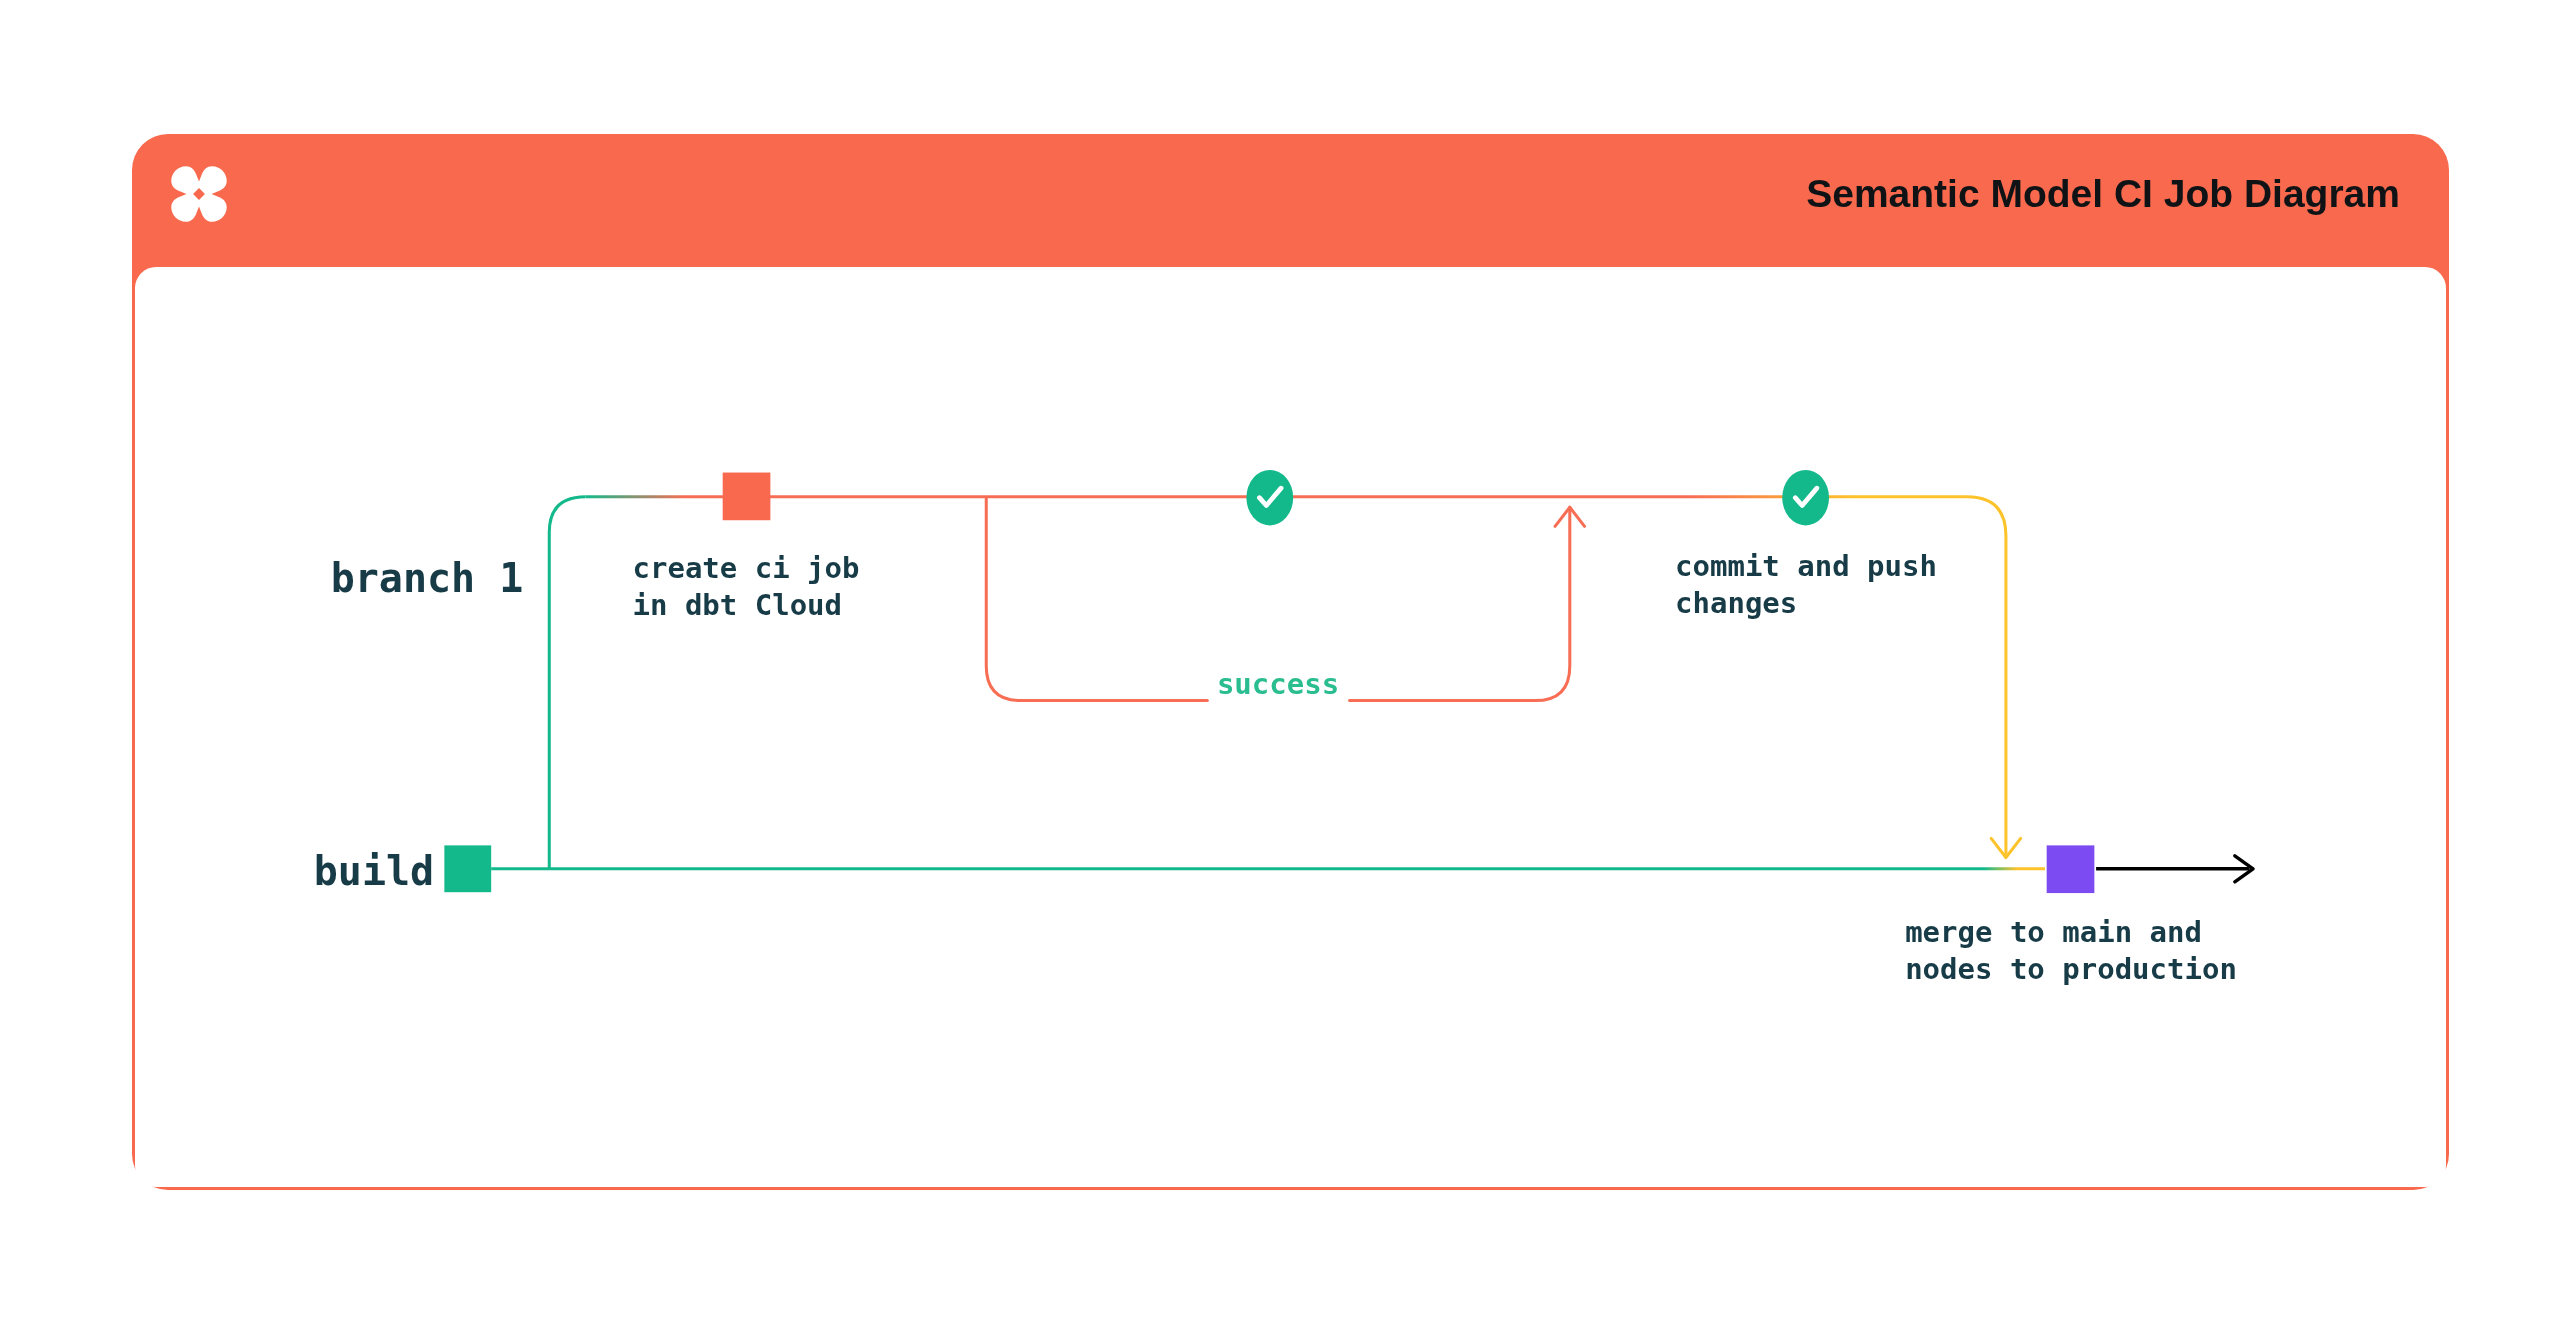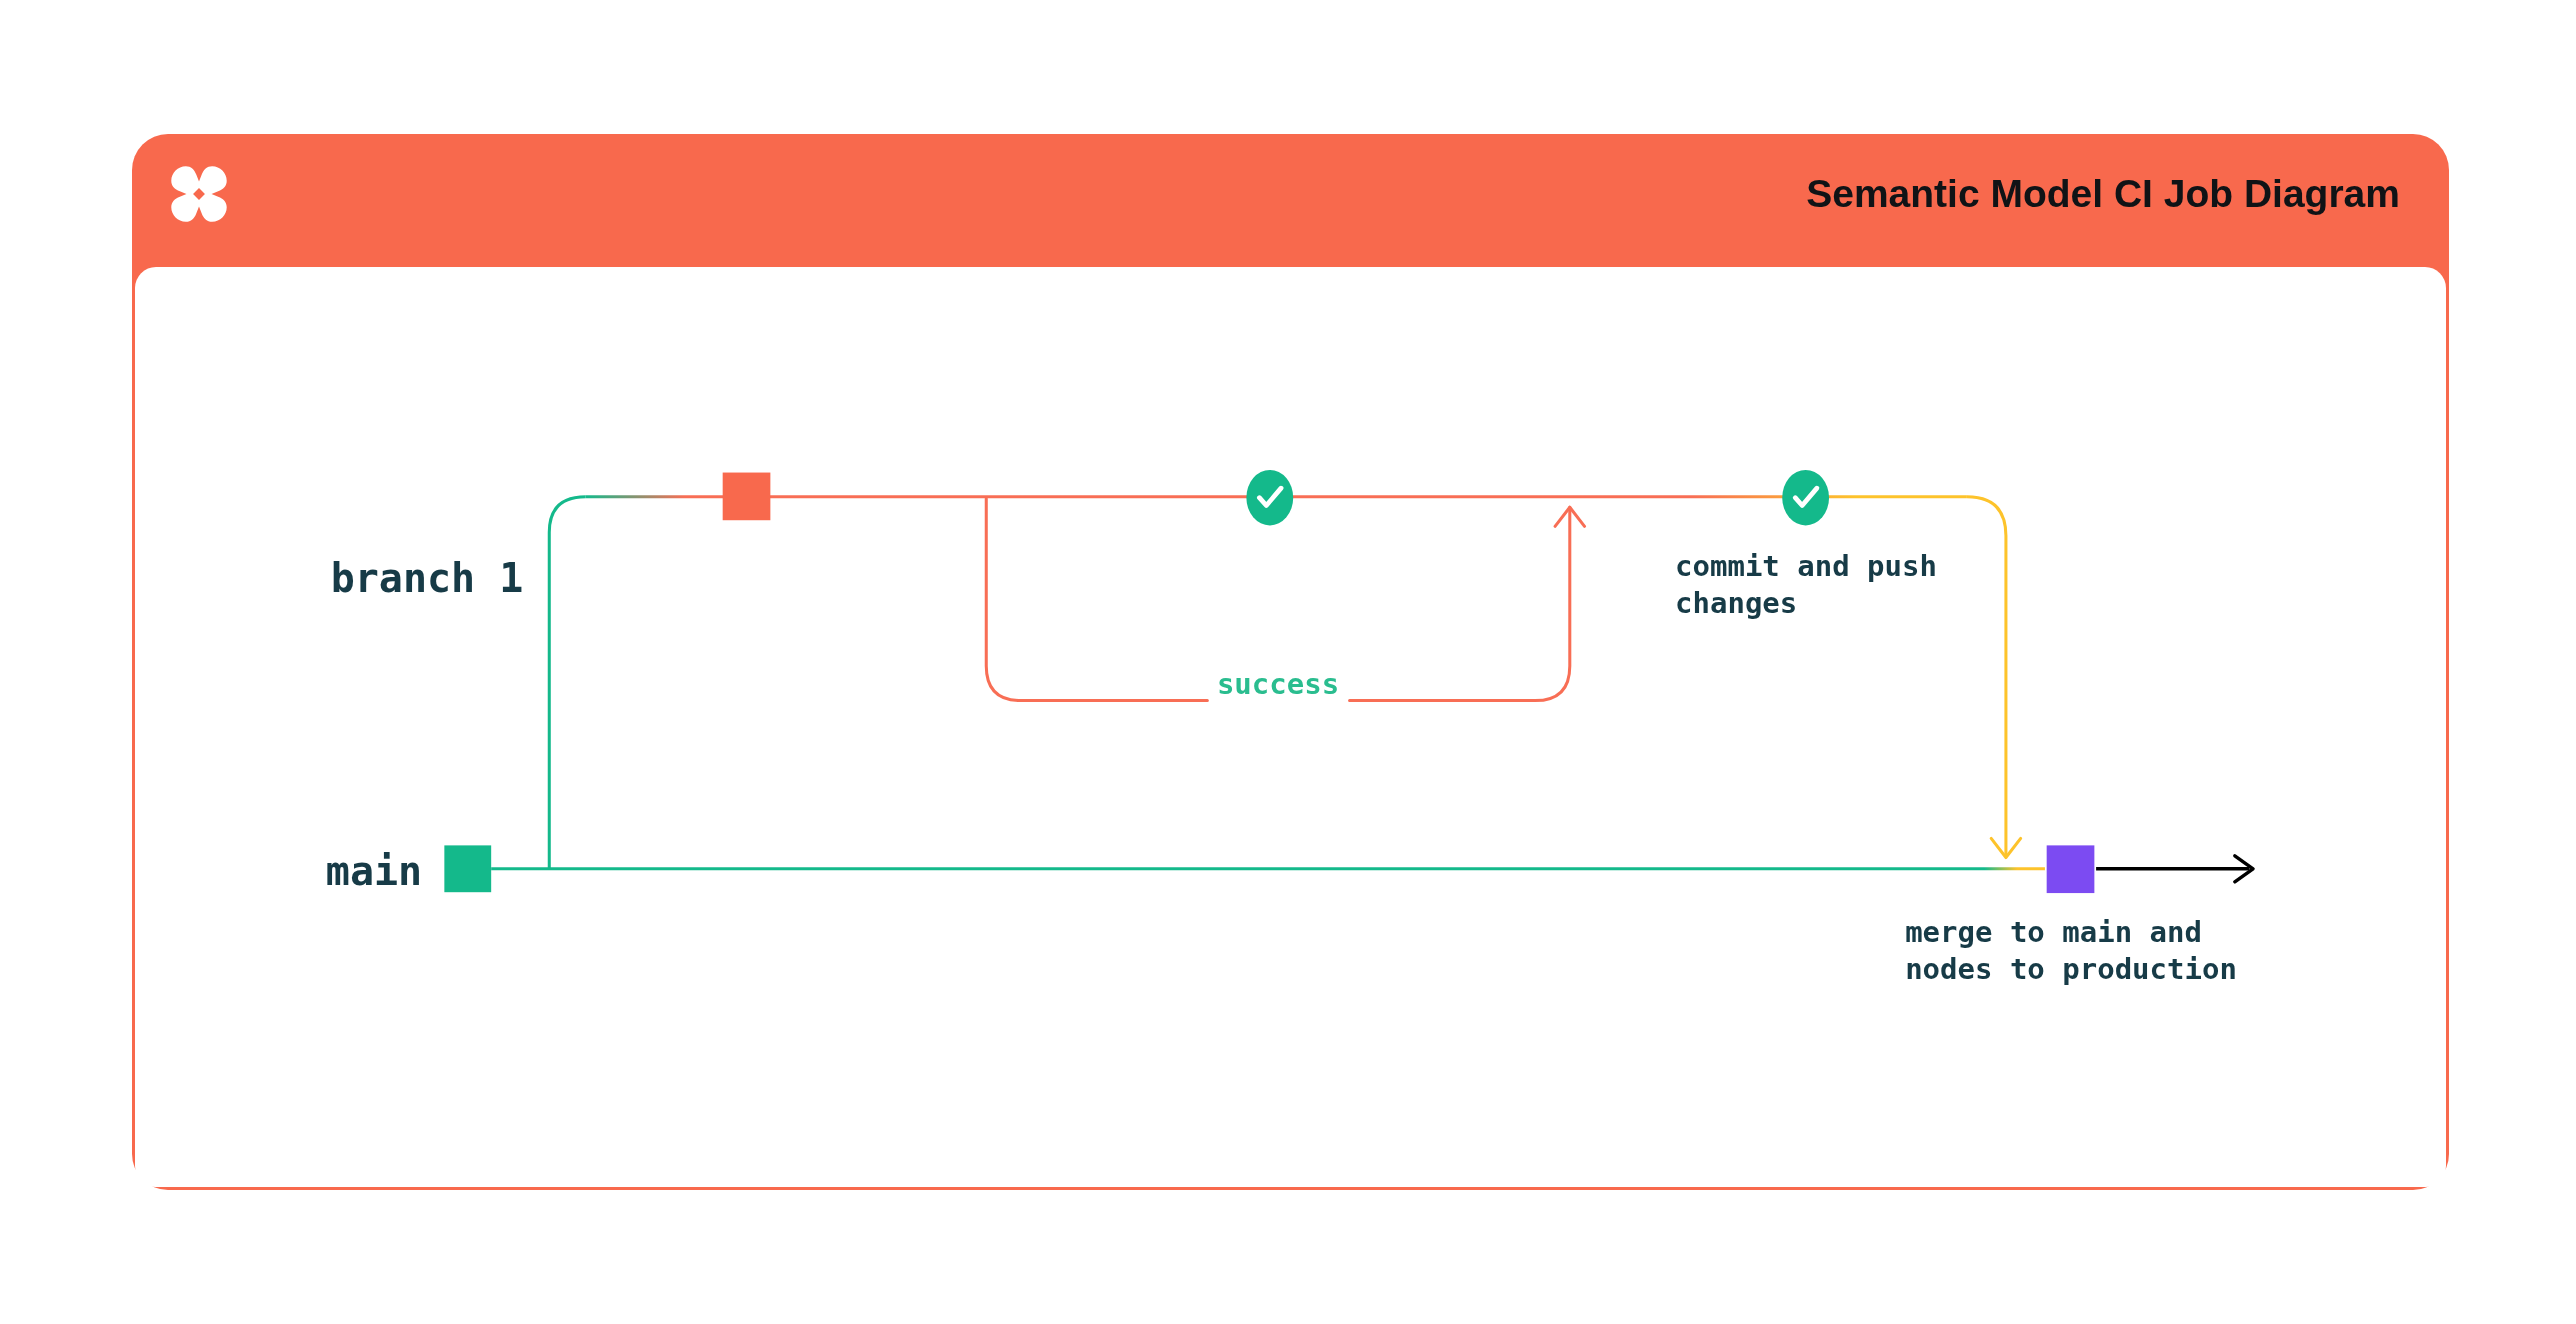--- a/index.html
+++ b/index.html
@@ -120,22 +120,24 @@
       <ellipse cx="1464" cy="574" rx="27" ry="32" style="fill:var(--green)"></ellipse>
       <path d="M1452 574 L1460 583 L1477 563" fill="none" stroke="#ffffff" stroke-width="5.5" stroke-linecap="round" stroke-linejoin="round"></path>
     </g>
     <g>
       <ellipse cx="2082" cy="574" rx="27" ry="32" style="fill:var(--green)"></ellipse>
       <path d="M2070 574 L2078 583 L2095 563" fill="none" stroke="#ffffff" stroke-width="5.5" stroke-linecap="round" stroke-linejoin="round"></path>
     </g>
   </svg>
 
   <div class="t t-label" style="left:427px; top:578px;">branch 1</div>
-  <div class="t t-label" style="left:374px; top:871px;">main</div>
+  <div class="t t-label" style="left:374px; top:871px;">build</div>
 
+  <div class="t t-node" style="left:746px; top:587px;">create ci job
+in dbt Cloud</div>
   <div class="t t-node" style="left:1806px; top:585px;">commit and push
 changes</div>
   <div class="t t-node" style="left:2071px; top:951px;">merge to main and
 nodes to production</div>
 
   <div class="t t-success" style="left:1278px; top:684px;">success</div>
 
 </div>
 
 

